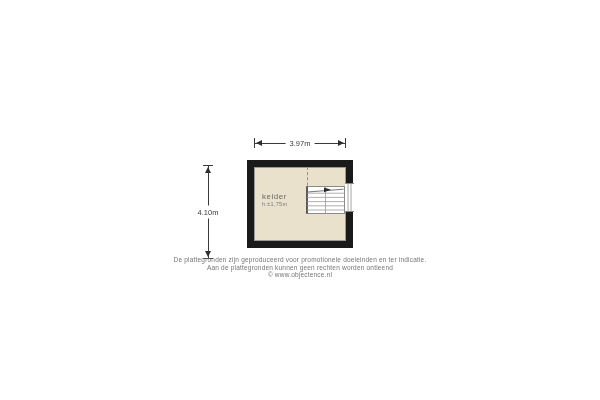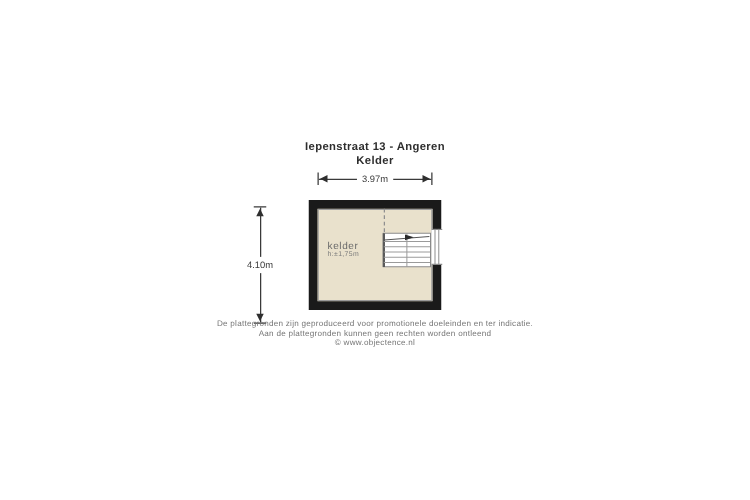--- a/index.html
+++ b/index.html
@@ -52,24 +52,20 @@
 
   
   .disclaimer{position:absolute; top:256px; left:0; width:600px; text-align:center; color:#757575;}
   .disclaimer div{font-size:6.5px; line-height:7.5px; letter-spacing:.2px;}
 </style>
 </head>
 <body>
 
 <div class="page">
 
-  <div class="title-block">
-    <div class="title-line1">Iepenstraat 13 - Angeren</div>
-    <div class="title-line2">Kelder</div>
-  </div>
 
   <div class="dim-h">
     <div class="line"></div>
     <div class="tick left"></div>
     <div class="tick right"></div>
     <div class="tri left"></div>
     <div class="tri right"></div>
     <span class="dim-label">3.97m</span>
   </div>
 

